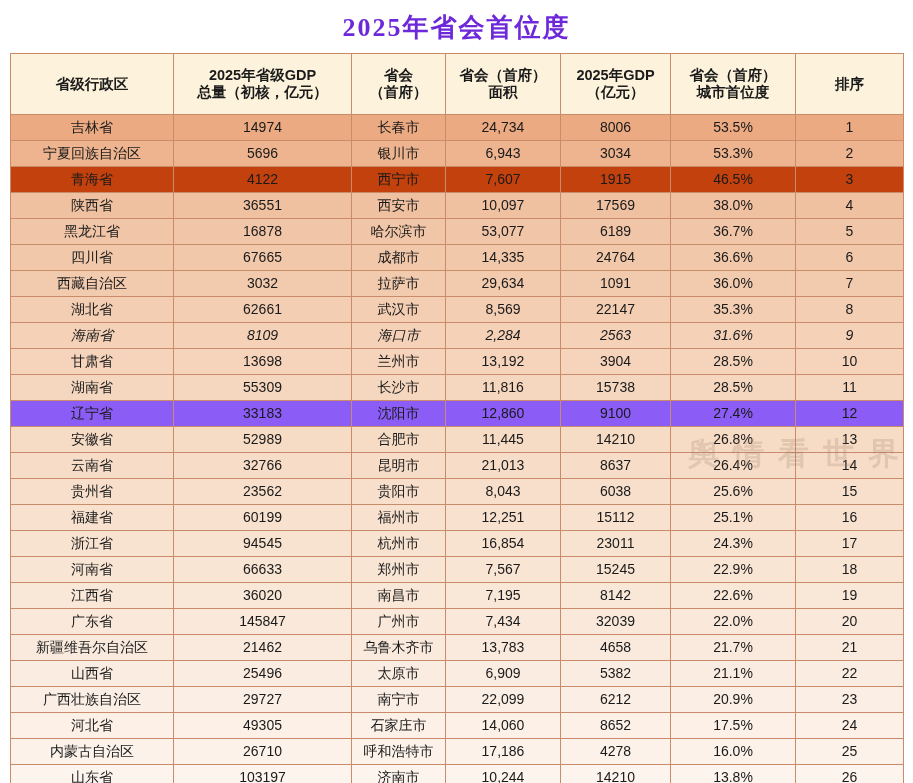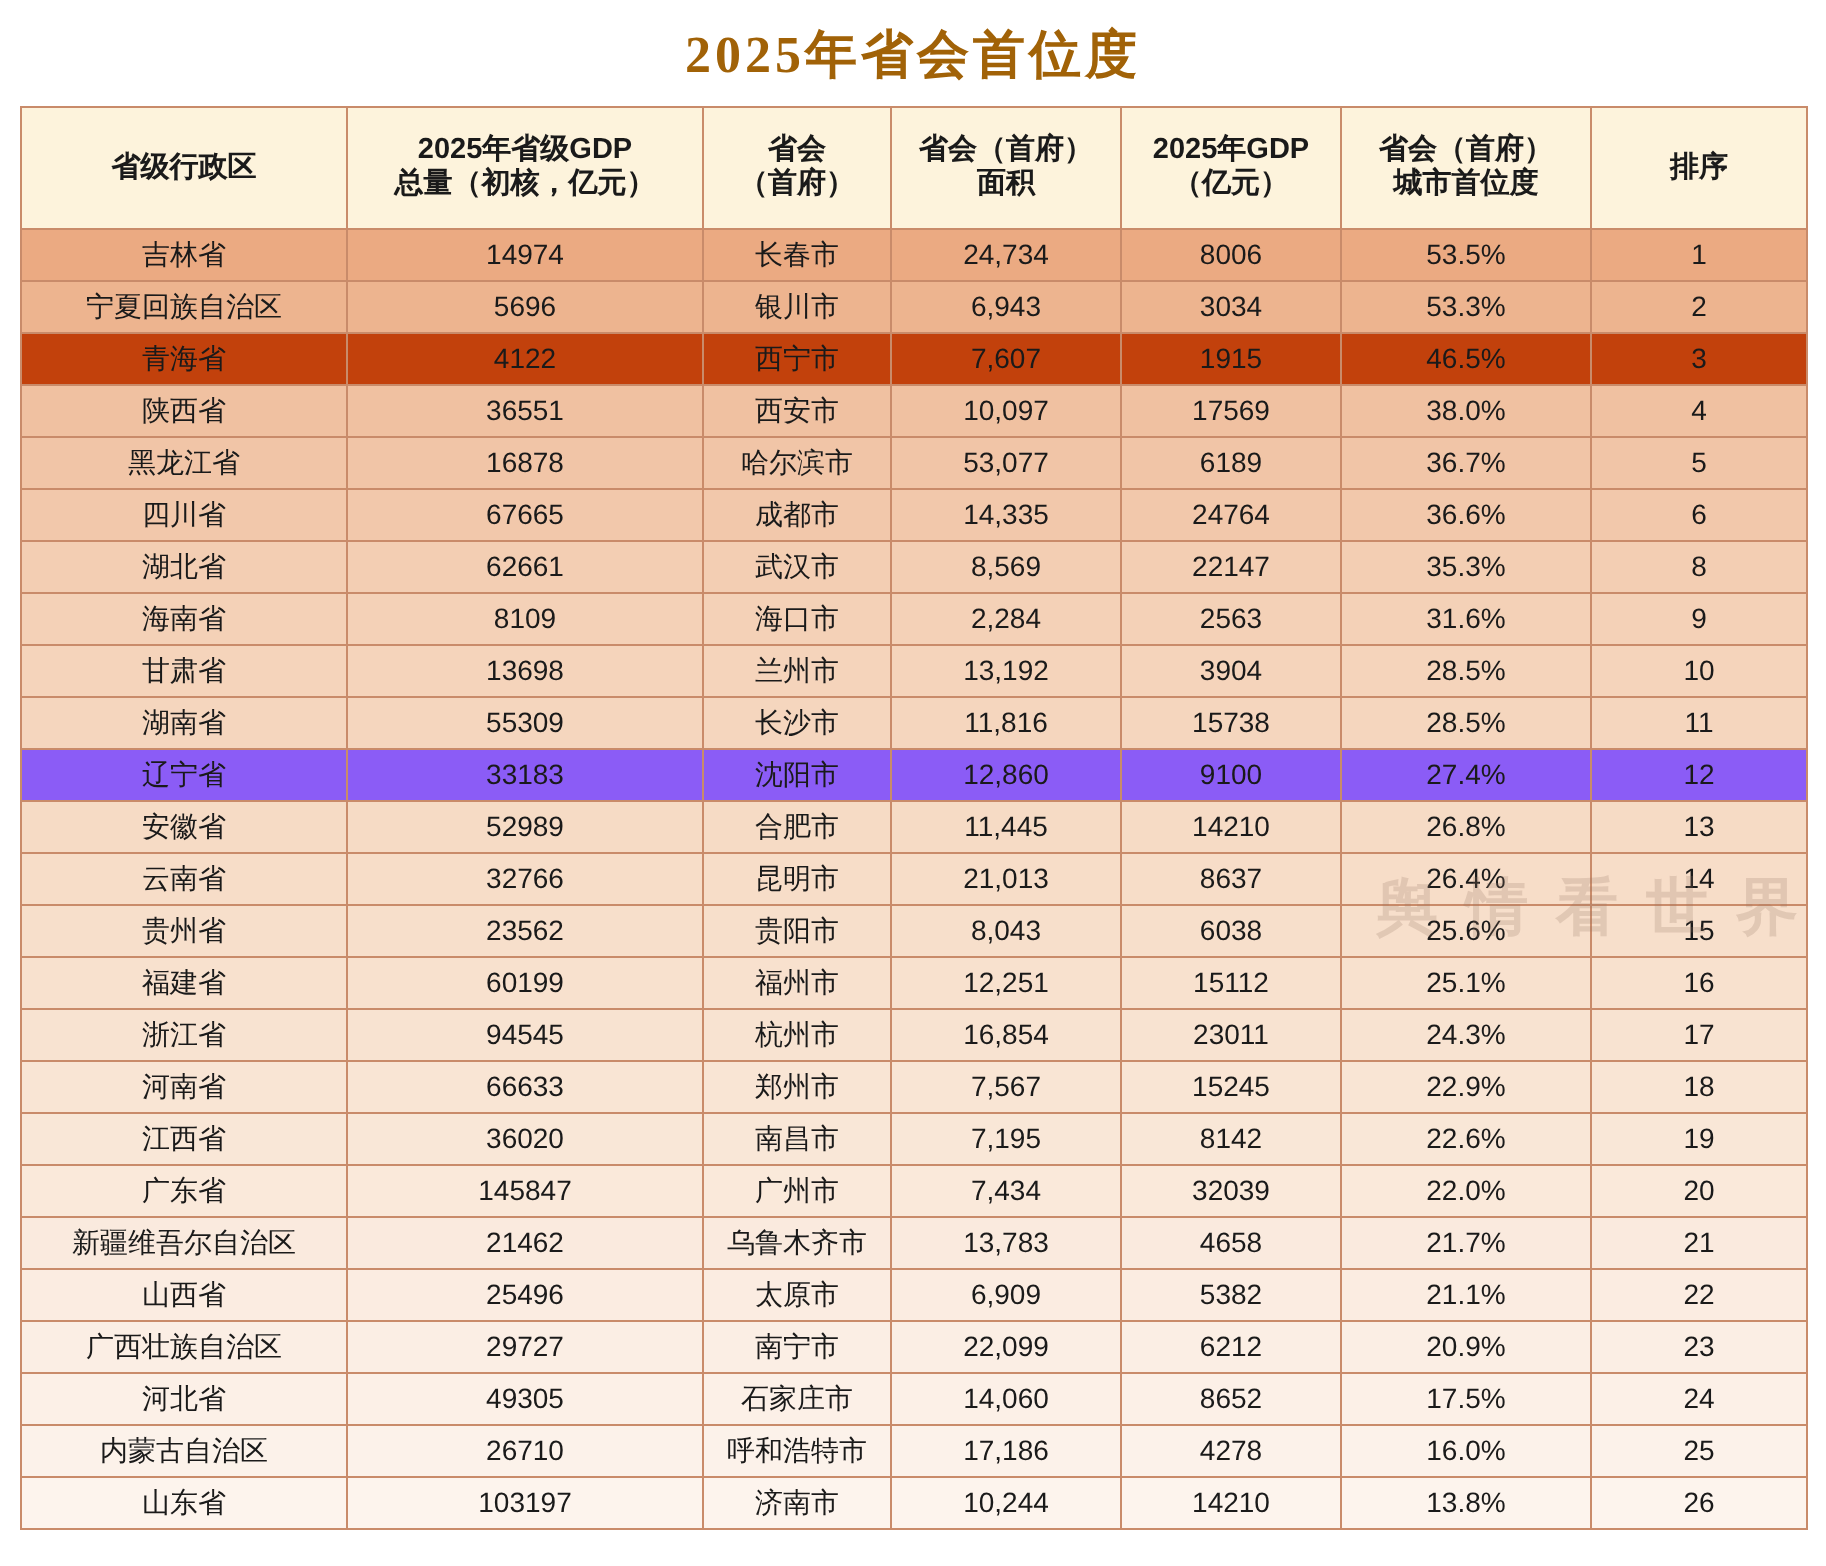--- a/index.html
+++ b/index.html
@@ -9,21 +9,21 @@
   }
   body {
     width: 913px;
     height: 783px;
     font-family: "Liberation Sans", sans-serif;
     position: relative;
     overflow: hidden;
   }
   #title {
     text-align: center;
-    color: #a16207;
+    color: #6d28d9;
     font-size: 26px;
     font-weight: bold;
     letter-spacing: 2px;
     padding-top: 10px;
     padding-bottom: 8px;
     font-family: "Liberation Serif", serif;
   }
   .table-wrap {
     padding: 0 10px;
     position: relative;
@@ -173,30 +173,39 @@
         </tr>
         <tr style="background: rgb(242, 200, 171);">
           <td>四川省</td>
           <td>67665</td>
           <td>成都市</td>
           <td>14,335</td>
           <td>24764</td>
           <td>36.6%</td>
           <td>6</td>
         </tr>
+        <tr style="background: rgb(242, 203, 175);">
+          <td>西藏自治区</td>
+          <td>3032</td>
+          <td>拉萨市</td>
+          <td>29,634</td>
+          <td>1091</td>
+          <td>36.0%</td>
+          <td>7</td>
+        </tr>
         <tr style="background: rgb(243, 206, 179);">
           <td>湖北省</td>
           <td>62661</td>
           <td>武汉市</td>
           <td>8,569</td>
           <td>22147</td>
           <td>35.3%</td>
           <td>8</td>
         </tr>
-        <tr style="background: rgb(244, 209, 183);">
+        <tr style="background: rgb(244, 209, 183); font-style: italic;">
           <td>海南省</td>
           <td>8109</td>
           <td>海口市</td>
           <td>2,284</td>
           <td>2563</td>
           <td>31.6%</td>
           <td>9</td>
         </tr>
         <tr style="background: rgb(245, 212, 187);">
           <td>甘肃省</td>

